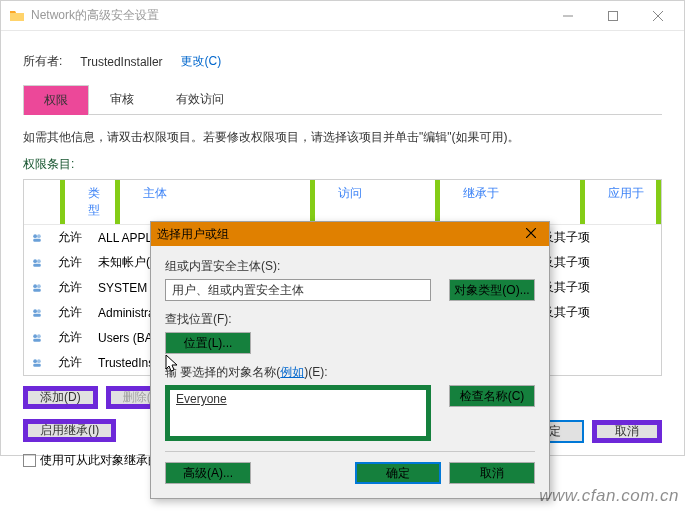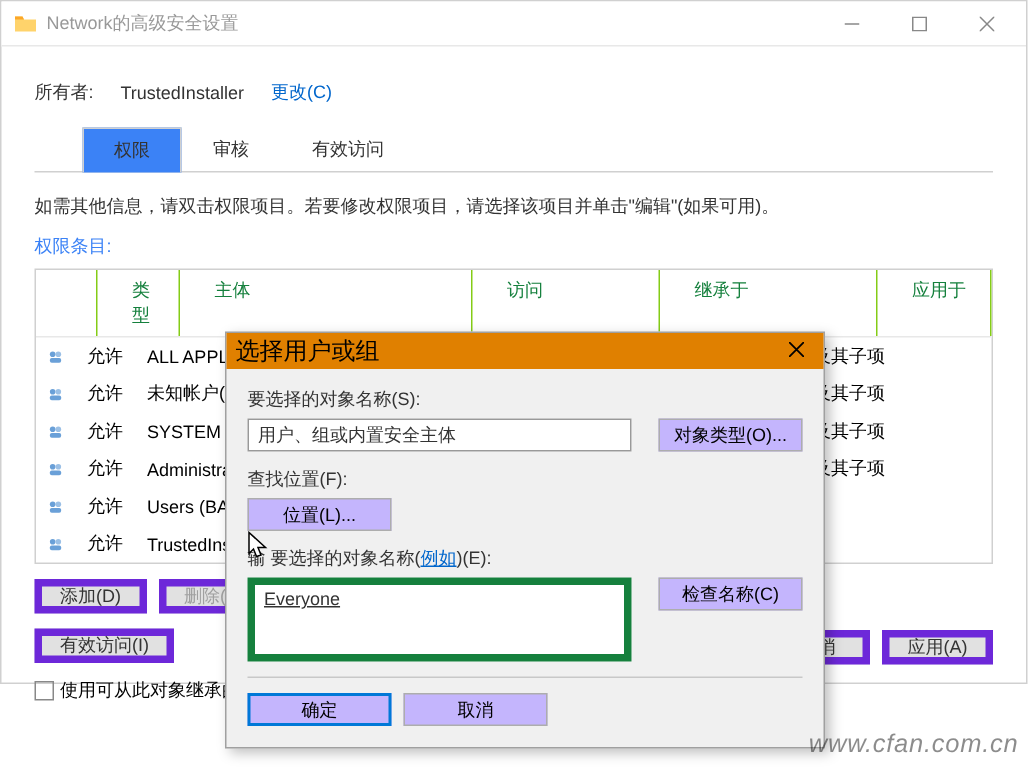--- a/index.html
+++ b/index.html
@@ -16,28 +16,28 @@
 
 .main-content { padding: 22px 22px 12px 22px; }
 
 .owner-row { display: flex; align-items: center; margin-bottom: 14px; gap: 18px; }
 .owner-label { color: #333; }
 .owner-value { color: #333; }
 .owner-link { color: #0066cc; cursor: pointer; }
 
 .tabs { display: flex; border-bottom: 1px solid #d0d0d0; }
 .tab { padding: 6px 20px; border: 1px solid transparent; border-bottom: none; color: #333; }
-.tab.active { border-color: #d0d0d0; background: #3b82f6; position: relative; top: 1px; margin-left: 32px; }
+.tab.active { border-color: #d0d0d0; background: #ec4899; position: relative; top: 1px; }
 
 .instructions { margin: 14px 0 10px; color: #333; }
-.list-label { margin-bottom: 6px; color: #3b82f6; }
+.list-label { margin-bottom: 6px; color: #14532d; }
 
 .perm-table { border: 1px solid #d0d0d0; width: 100%; }
 .perm-head { display: flex; background: #fff; border-bottom: 1px solid #e8e8e8; }
-.perm-head > div { padding: 5px 8px; border-right: 1px solid #84cc16; color: #15803d; margin-left: 15px; }
+.perm-head > div { padding: 5px 8px; border-right: 5px solid #84cc16; color: #3b82f6; margin-left: 15px; }
 .perm-body { min-height: 126px; }
 .perm-row { display: flex; align-items: center; padding: 2px 0; }
 .perm-row > div { padding: 2px 8px; white-space: nowrap; overflow: hidden; text-overflow: ellipsis; }
 .col-icon { width: 26px; flex: none; display:flex; align-items:center; justify-content:center;}
 .col-type { width: 40px; flex: none; }
 .col-principal { width: 180px; flex: none; }
 .col-access { width: 110px; flex: none; }
 .col-inherit { width: 130px; flex: none; }
 .col-apply { flex: 1; }
 .perm-head .col-icon { width:26px; }
@@ -49,28 +49,28 @@
 .inherit-btn-row { margin-top: 10px; }
 .chk-row { margin-top: 10px; display: flex; align-items: center; gap: 4px; }
 .chk { width: 13px; height: 13px; border: 1px solid #888; }
 
 .footer-row { position: absolute; right: 22px; bottom: 12px; display: flex; gap: 8px; }
 .btn.primary { border: 2px solid #0078d7; }
 
 
 .dialog { position: absolute; left: 150px; top: 221px; width: 400px; background: #f0f0f0; border: 1px solid #a0a0a0; box-shadow: 3px 3px 8px rgba(0,0,0,0.25); }
 .dlg-titlebar { height: 24px; background: #e08000; display: flex; align-items: center; padding: 0 6px; color: #000; }
-.dlg-title { flex: 1; font-size: 16px; }
+.dlg-title { flex: 1; font-size: 12px; }
 .dlg-close { width: 24px; text-align: center; }
 .dlg-body { padding: 12px 14px 14px; }
 .dlg-label { margin-bottom: 4px; color: #333; }
 .dlg-row { display: flex; gap: 18px; align-items: flex-start; margin-bottom: 10px; }
 .dlg-field { flex: 1; height: 22px; border: 1px solid #999; background: #fff; padding: 2px 6px; color: #333; }
 .dlg-textarea { flex:1; height: 56px; border: 5px solid #15803d; background: #fff; padding: 2px 6px; color: #333; }
-.dlg-btn { width: 96px; height: 22px; background: #c4b5fd; border: 1px solid #adadad; display:inline-flex; align-items:center; justify-content:center; }
+.dlg-btn { width: 86px; height: 22px; background: #15803d; border: 1px solid #adadad; display:inline-flex; align-items:center; justify-content:center; }
 .dlg-link { color: #0066cc; text-decoration: underline; }
 .dlg-foot { display: flex; justify-content: space-between; margin-top: 6px; }
 .dlg-foot-right { display: flex; gap: 8px; }
 .dlg-btn.primary { border: 2px solid #0078d7; }
 
 .cursor { position:absolute; left:165px; top:354px; pointer-events:none; }
 
 .watermark { position:absolute; right:6px; bottom:6px; color:rgba(0,0,0,0.45); font-size:17px; font-style:italic; letter-spacing:0.5px; }
 </style>
 </head>
@@ -215,46 +215,45 @@
             <div class="col-apply"></div>
           </div>
         </div>
     </div>
 
     <div class="btn-row">
       <div class="btn">添加(D)</div>
       <div class="btn disabled">删除(R)</div>
     </div>
     <div class="inherit-btn-row">
-      <div class="btn">有效访问(I)</div>
+      <div class="btn">启用继承(I)</div>
     </div>
     <div class="chk-row">
       <span class="chk"></span>
       <span>使用可从此对象继承的权限</span>
     </div>
   </div>
 
   <div class="footer-row">
     <div class="btn primary">确定</div>
     <div class="btn">取消</div>
-    <div class="btn">应用(A)</div>
   </div>
 </div>
 
 <div class="dialog">
   <div class="dlg-titlebar">
     <span class="dlg-title">选择用户或组</span>
     <span class="dlg-close">
       <svg width="10" height="10" viewBox="0 0 10 10">
           <path stroke="#000" stroke-width="1.2" d="M0 0l10 10M10 0L0 10"></path>
         </svg>
     </span>
   </div>
   <div class="dlg-body">
-    <div class="dlg-label">要选择的对象名称(S):</div>
+    <div class="dlg-label">组或内置安全主体(S):</div>
     <div class="dlg-row">
       <div class="dlg-field">用户、组或内置安全主体</div>
       <div class="dlg-btn">对象类型(O)...</div>
     </div>
 
     <div class="dlg-label">查找位置(F):</div>
     <div class="dlg-row">
       <div class="dlg-btn">位置(L)...</div>
     </div>
 
@@ -262,20 +261,21 @@
       <span>输   要选择的对象名称(</span><span class="dlg-link">例如</span><span>)(E):</span>
     </div>
     <div class="dlg-row">
       <div class="dlg-textarea"><span style="text-decoration:underline">Everyone</span></div>
       <div class="dlg-btn">检查名称(C)</div>
     </div>
 
     <div style="border-top:1px solid #c8c8c8; margin:4px 0 10px;"></div>
 
     <div class="dlg-foot">
+      <div class="dlg-btn">高级(A)...</div>
       <div class="dlg-foot-right">
         <div class="dlg-btn primary">确定</div>
         <div class="dlg-btn">取消</div>
       </div>
     </div>
   </div>
 </div>
 
 <svg class="cursor" width="16" height="20">
     <path fill="#fff" stroke="#000" stroke-width="1" d="M1 1l0 14 3-3 2 5 3-1-2-5 5 0z"></path>

